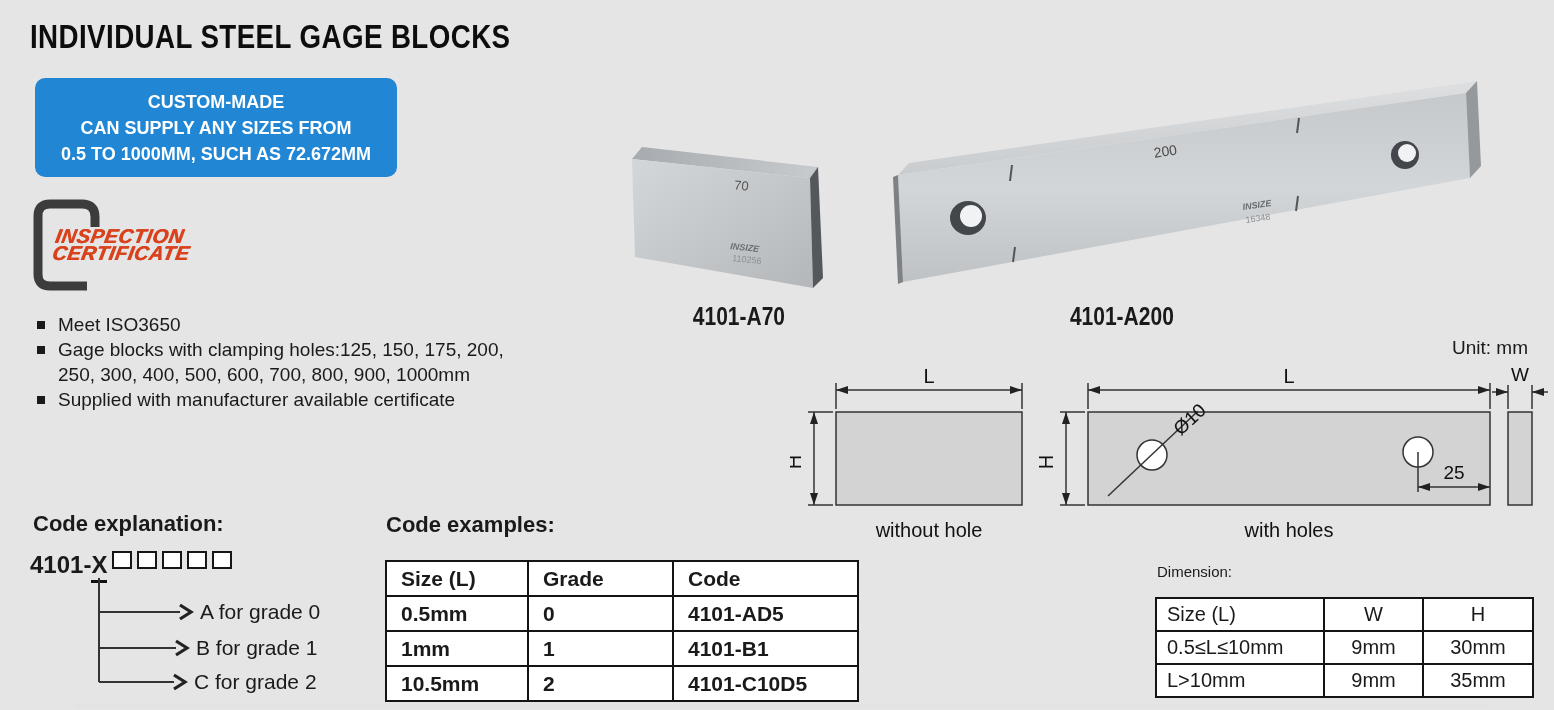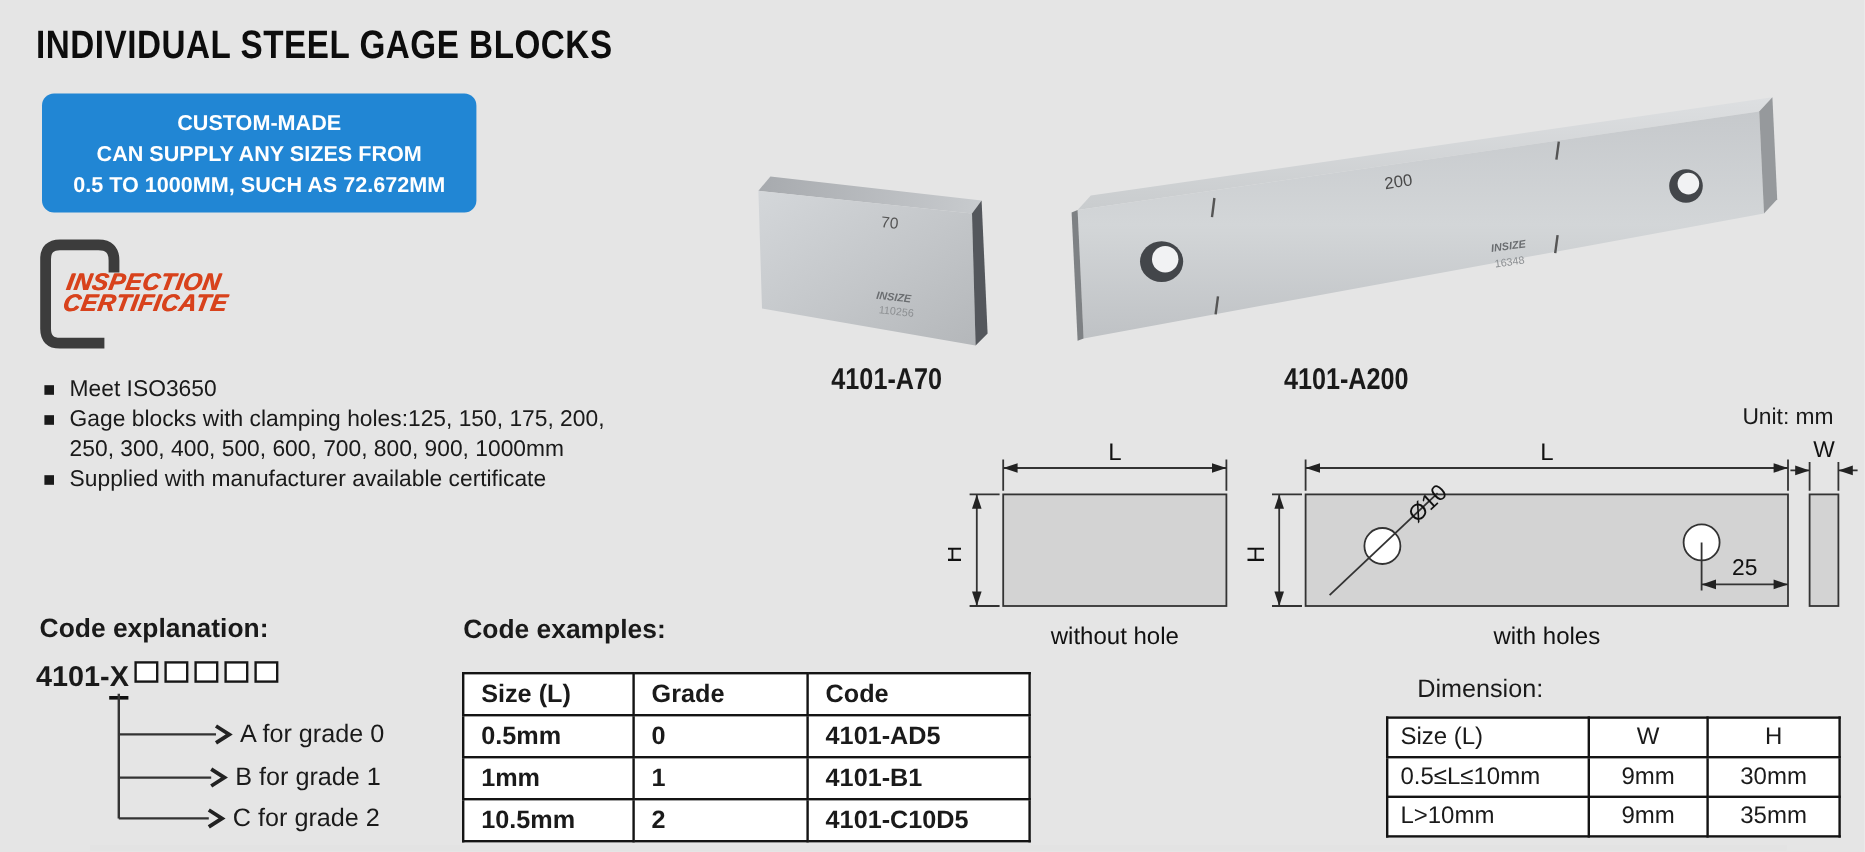--- a/index.html
+++ b/index.html
@@ -28,21 +28,21 @@
 
   
   .prod-caption{font-weight:bold;font-size:25px;text-align:center;white-space:nowrap;}
   .prod-caption span{display:inline-block;transform:scaleX(0.84);}
 
   
   #unit-note{left:1452px;top:337px;font-size:19px;}
 
   
   .h-bold{font-weight:bold;font-size:22px;white-space:nowrap;}
-  .h-reg{font-size:21px;white-space:nowrap;margin-left:24px;}
+  .h-reg{font-size:15px;white-space:nowrap;}
 
   
   #code-line{left:30px;top:551px;display:flex;align-items:flex-start;font-weight:bold;font-size:24px;}
   #code-line .xvar{border-bottom:3px solid #111;padding-bottom:1px;}
   #code-line .box{width:16px;height:14px;border:2px solid #161616;margin-left:5px;background:#fff;}
   #code-line .box:first-of-type{margin-left:7px;}
 
   .branch-label{font-weight:normal;font-size:21px;white-space:nowrap;}
 
   

